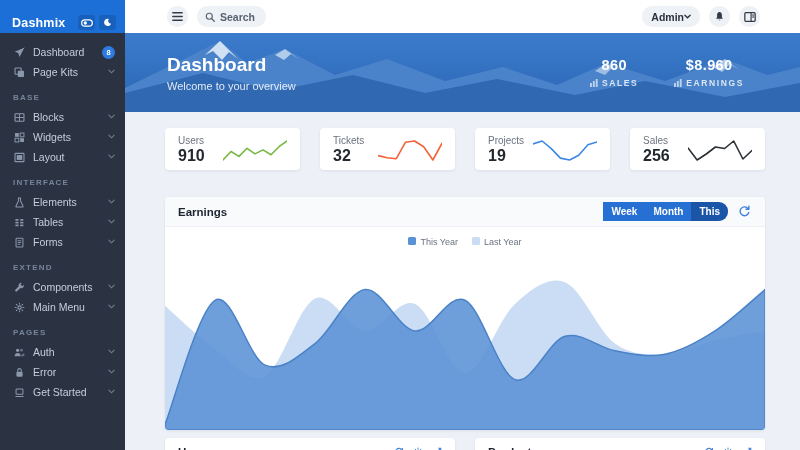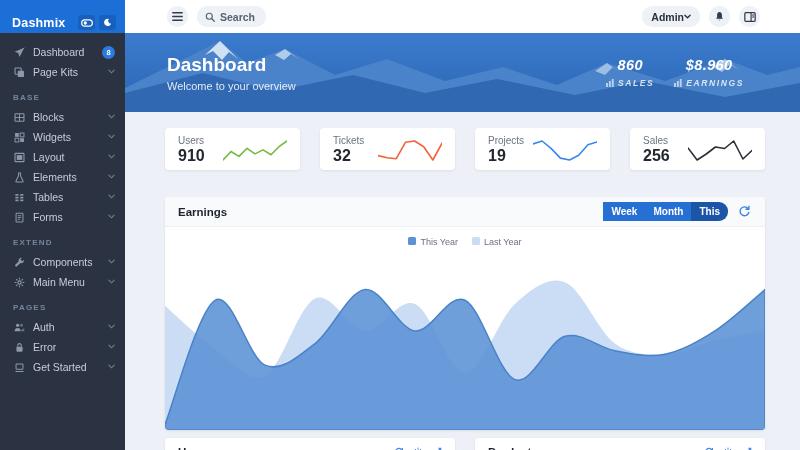--- a/index.html
+++ b/index.html
@@ -41,21 +41,21 @@
   .topbar-right { margin-left:auto; display:flex; align-items:center; gap:9px; }
   .admin-btn { padding:0 9px; font-size:10.5px; font-weight:bold; color:#2a313c; }
   .icon-btn { width:21px; }
 
   
   .hero { height:79px; background:linear-gradient(180deg,#3c7ccd,#2a64b3); position:relative; overflow:hidden; }
   .hero-bg { position:absolute; inset:0; width:100%; height:100%; }
   .hero-content { position:relative; z-index:2; height:100%; display:flex; align-items:center; padding:0 42px; }
   .hero-title { color:#fff; font-size:19px; font-weight:bold; }
   .hero-sub { color:rgba(255,255,255,.85); font-size:11px; margin-top:4px; }
-  .hero-stats { margin-left:auto; display:flex; gap:20px; padding-right:14px;font-style:italic; }
+  .hero-stats { margin-left:auto; display:flex; gap:36px; padding-right:14px; }
   .hero-stat { text-align:center; color:#fff; }
   .hero-stat-value { font-size:14.5px; font-weight:bold; letter-spacing:.4px; }
   .hero-stat-label { margin-top:5px; font-size:8.5px; font-weight:bold; letter-spacing:1.6px;
                      color:rgba(255,255,255,.8); display:flex; align-items:center; justify-content:center; gap:4px; }
   .hero-stat-label svg { opacity:.85; }
 
   
   .content { padding:16px 35px 0 40px; }
   .card { background:#fff; border-radius:4px; box-shadow:0 1px 3px rgba(30,40,60,.08); }
 
@@ -176,20 +176,21 @@
             <rect x="4" y="4.5" width="8" height="7" fill="currentColor"></rect>
           </svg>
         </span>
         <span class="nav-label">Layout</span>
         <span class="nav-chevron">
           <svg width="7" height="5" viewBox="0 0 8 5">
             <path d="M1 1 L4 4 L7 1" fill="none" stroke="currentColor" stroke-width="1.3" stroke-linecap="round"></path>
           </svg>
         </span>
       </div>
+      <div class="nav-section">Interface</div>
       <div class="nav-item">
         <span class="nav-icon">
           <svg viewBox="0 0 16 16">
             <path d="M6.5 1.5 h3 v4.2 l3.6 7.3 a1 1 0 0 1 -.9 1.5 H3.8 a1 1 0 0 1 -.9 -1.5 L6.5 5.7 Z" fill="none" stroke="currentColor" stroke-width="1.5"></path>
           </svg>
         </span>
         <span class="nav-label">Elements</span>
         <span class="nav-chevron">
           <svg width="7" height="5" viewBox="0 0 8 5">
             <path d="M1 1 L4 4 L7 1" fill="none" stroke="currentColor" stroke-width="1.3" stroke-linecap="round"></path>

